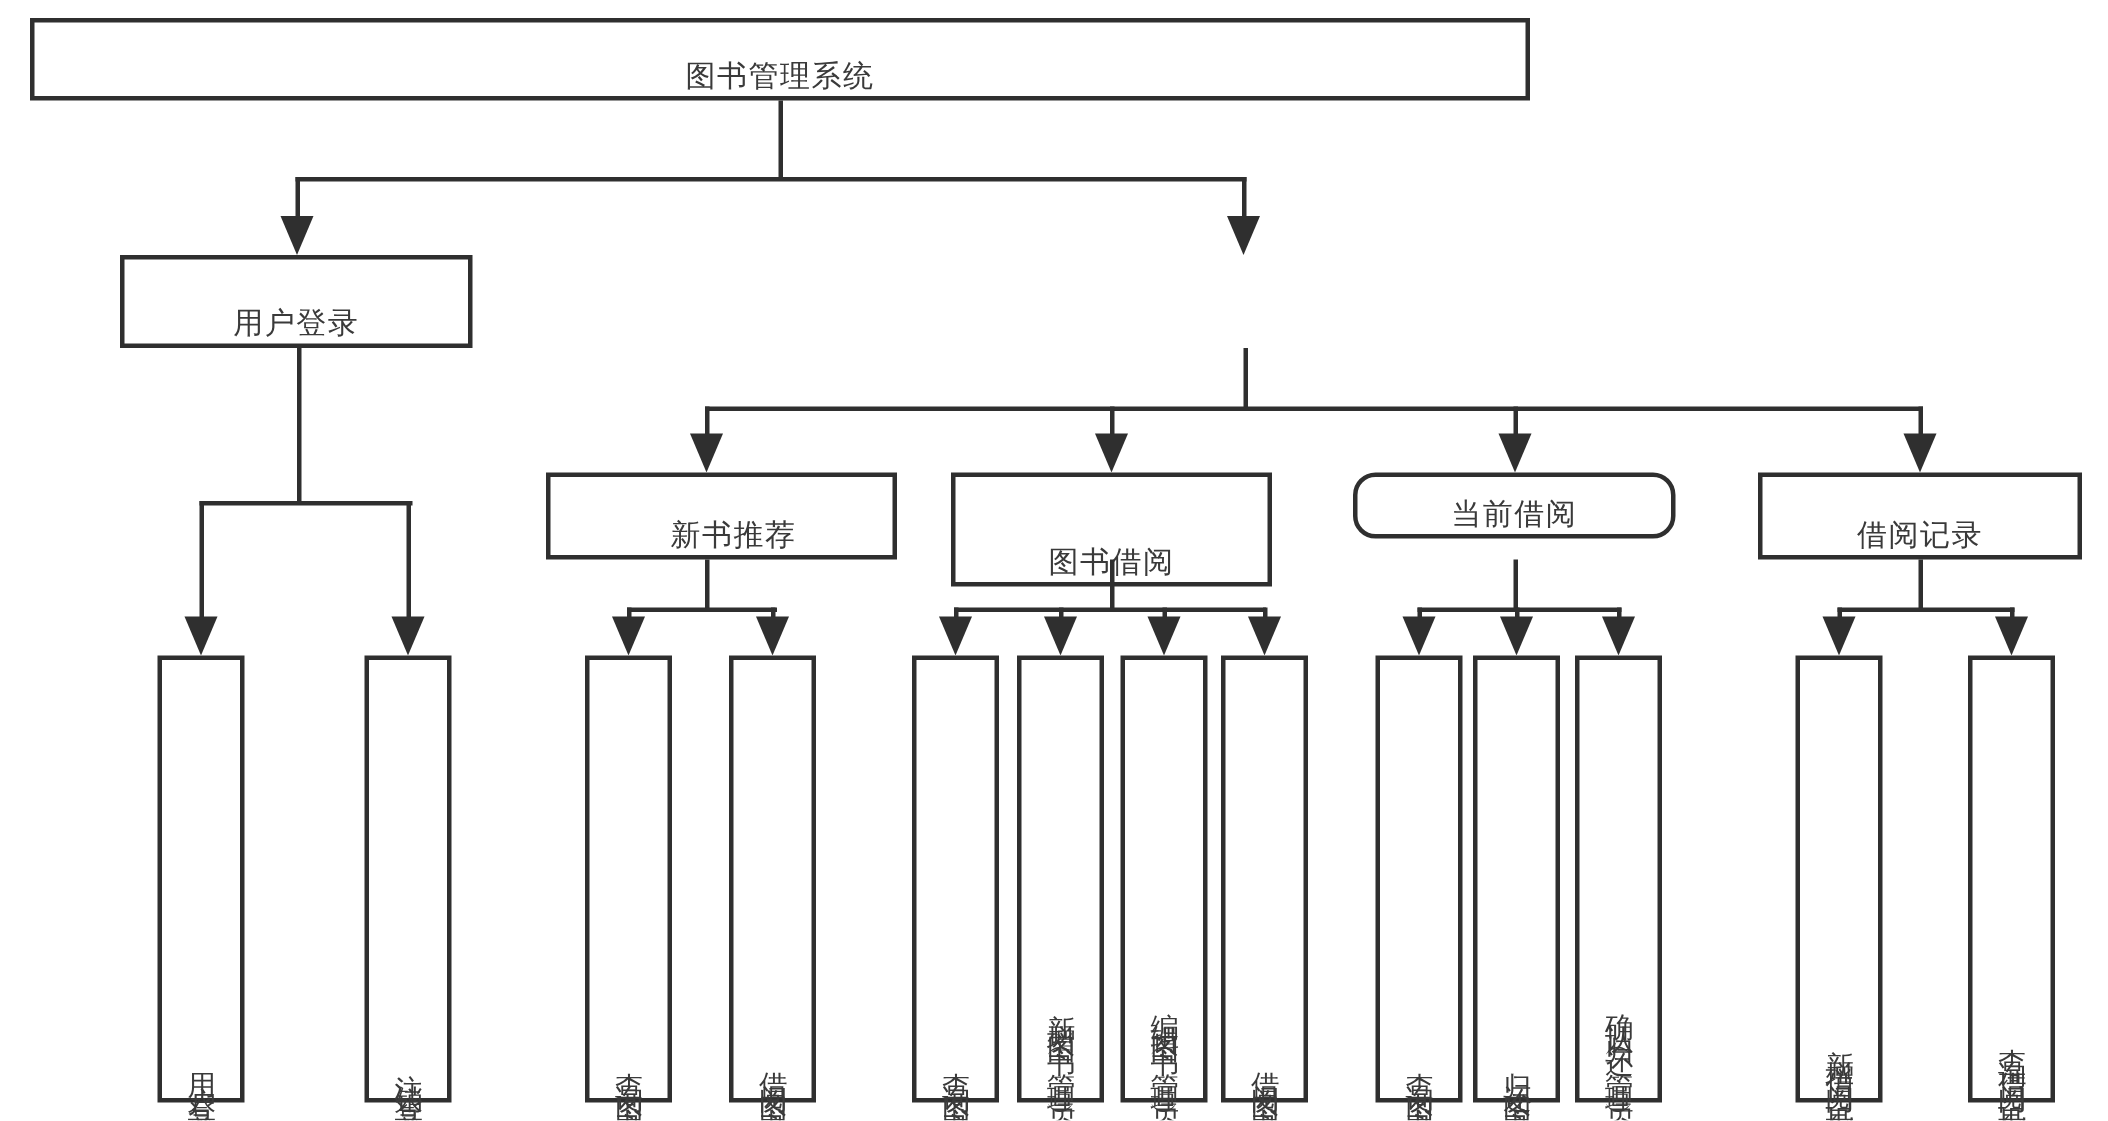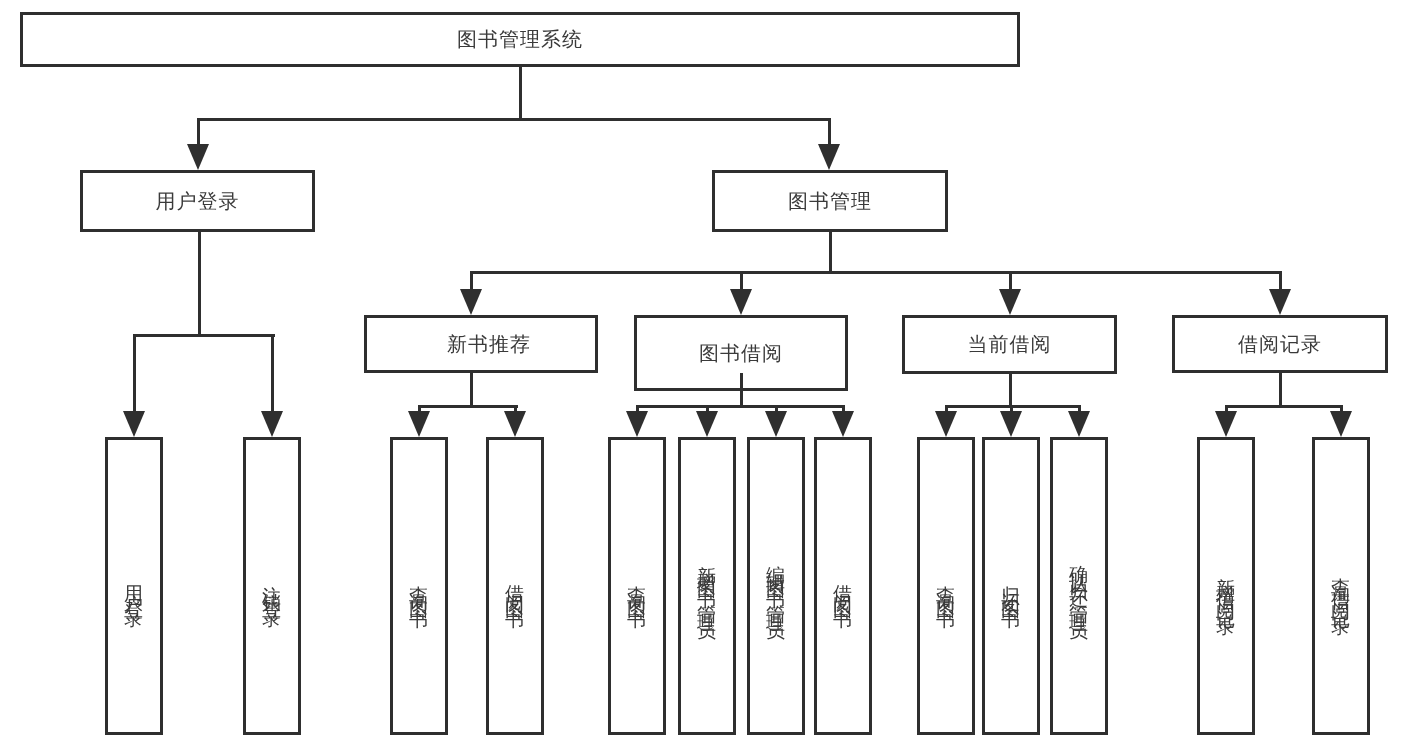--- a/index.html
+++ b/index.html
@@ -2,21 +2,21 @@
 <html><head>
 <meta charset="utf-8">
 <style>
   html,body{margin:0;padding:0;background:#ffffff;}
   .canvas{
     position:relative;width:1405px;height:747px;background:#ffffff;
     font-family:"Liberation Sans","DejaVu Sans",sans-serif;overflow:hidden;
   }
   .box{
     position:absolute;background:#ffffff;border:3px solid #2f2f2f;
-    box-sizing:border-box;display:flex;align-items:center;justify-content:center;
+    box-sizing:border-box;display:flex;align-items:flex-end;justify-content:center;
   }
   .htext{font-size:20px;color:#3a3a3a;letter-spacing:1px;white-space:nowrap;}
   .vtext{
     writing-mode:vertical-rl;text-orientation:mixed;
     font-size:19px;color:#3a3a3a;letter-spacing:8px;line-height:1;
   }
   .lv{position:absolute;width:3px;background:#2f2f2f;}
   .lh{position:absolute;height:3px;background:#2f2f2f;}
   .arr{
     position:absolute;width:0;height:0;
@@ -40,23 +40,20 @@
   <div class="lv" style="left:519px;top:67px;height:53px;"></div>
   <div class="lh" style="left:197px;top:118px;width:634px;"></div>
   <div class="lv" style="left:197px;top:118px;height:28px;"></div>
   <div class="arr" style="left:187px;top:144px;"></div>
   <div class="lv" style="left:828px;top:118px;height:28px;"></div>
   <div class="arr" style="left:818px;top:144px;"></div>
 
   <div class="box" style="left:80px;top:170px;width:235px;height:62px;">
     <span class="htext">用户登录</span>
   </div>
-  <div class="box" style="left:712px;top:170px;width:236px;height:62px;">
-    <span class="htext">图书管理</span>
-  </div>
 
   <div class="lv" style="left:198px;top:232px;height:104px;"></div>
   <div class="lh" style="left:133px;top:334px;width:142px;"></div>
   <div class="lv" style="left:133px;top:334px;height:79px;"></div>
   <div class="arr" style="left:123px;top:411px;"></div>
   <div class="lv" style="left:271px;top:334px;height:79px;"></div>
   <div class="arr" style="left:261px;top:411px;"></div>
 
   <div class="lv" style="left:829px;top:232px;height:42px;"></div>
   <div class="lh" style="left:470px;top:271px;width:812px;"></div>
@@ -68,21 +65,21 @@
   <div class="arr" style="left:999px;top:289px;"></div>
   <div class="lv" style="left:1279px;top:271px;height:20px;"></div>
   <div class="arr" style="left:1269px;top:289px;"></div>
 
   <div class="box" style="left:364px;top:315px;width:234px;height:58px;padding-left:16px;">
     <span class="htext">新书推荐</span>
   </div>
   <div class="box" style="left:634px;top:315px;width:214px;height:76px;">
     <span class="htext">图书借阅</span>
   </div>
-  <div class="box" style="left:902px;top:315px;width:215px;height:59px;">
+  <div class="box" style="left:902px;top:315px;width:215px;height:44px;border-radius:15px;">
     <span class="htext">当前借阅</span>
   </div>
   <div class="box" style="left:1172px;top:315px;width:216px;height:58px;">
     <span class="htext">借阅记录</span>
   </div>
 
   <div class="lv" style="left:470px;top:373px;height:35px;"></div>
   <div class="lh" style="left:418px;top:405px;width:100px;"></div>
   <div class="lv" style="left:418px;top:405px;height:10px;"></div>
   <div class="arr" style="left:408px;top:411px;"></div>

